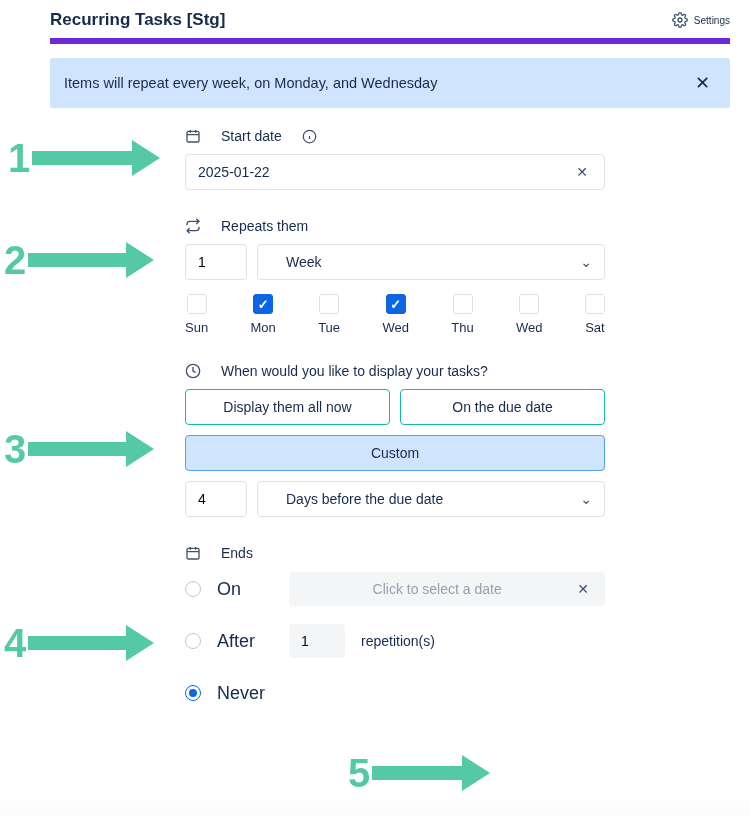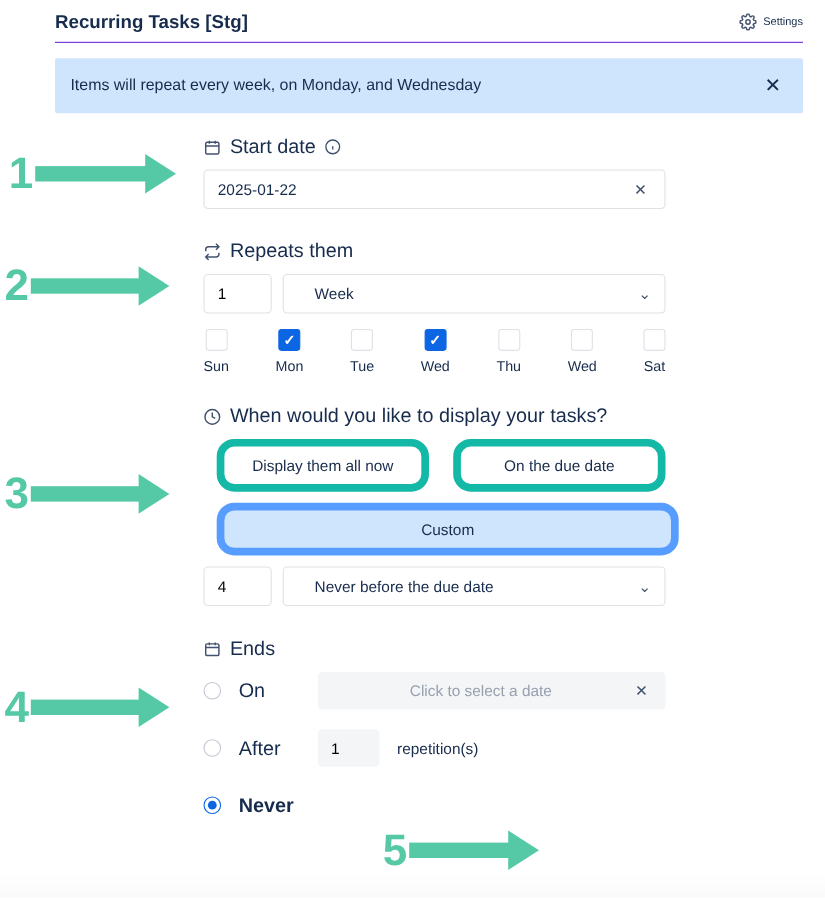--- a/index.html
+++ b/index.html
@@ -11,41 +11,41 @@
     background: #fff;
     width: 750px;
     height: 816px;
     position: relative;
   }
   .panel { padding: 0 20px 20px 50px; }
   .header {
     display: flex;
     align-items: center;
     padding: 10px 0 8px;
-    border-bottom: 1px solid #6d28d9;
+    border-bottom: 6px solid #6d28d9;
   }
   .header-title { font-size: 17px; font-weight: 600; flex: 1; }
   .settings-btn {
     display: flex; align-items: center; gap: 6px;
     font-size: 10px; color: #172b4d; cursor: pointer;
   }
   .banner {
     margin: 14px 0 20px;
     background: #cfe5fd;
     padding: 14px 14px;
     display: flex; align-items: center;
     border-radius: 2px;
   }
   .banner-text { flex: 1; font-size: 14.5px; }
   .banner-close { font-size: 18px; cursor: pointer; padding: 0 6px; }
   .form { margin-left: 135px; width: 420px; }
   .section { margin-bottom: 28px; }
   .sec-label {
-    display: flex; align-items: center; gap: 8px;
-    font-size: 18px; color: #172b4d; margin-bottom: 10px;
+    display: flex; align-items: center; gap: 20px;
+    font-size: 14px; color: #172b4d; margin-bottom: 10px;
   }
   .sec-label svg { flex-shrink: 0; }
   .input-row { display: flex; gap: 10px; }
   .text-input, .select, .num-input {
     border: 1px solid #dfe1e6;
     border-radius: 4px;
     padding: 9px 12px;
     font-size: 14px;
     background: #fff;
     font-family: inherit;
@@ -61,22 +61,22 @@
   .day { display:flex; flex-direction:column; align-items:center; gap:6px; font-size:13px;}
   .cb {
     width:20px; height:20px; border:1.5px solid #dfe1e6; border-radius:3px;
     display:flex; align-items:center; justify-content:center; cursor:pointer;
     background:#fff;
   }
   .cb.checked { background:#0c66e4; border-color:#0c66e4; }
   .cb.checked::after { content:"✓"; color:#fff; font-size:13px; font-weight:bold; line-height:1; }
   .btn-group { display:flex; gap:10px; margin-bottom:10px; }
   .opt-btn {
-    flex:1; border:7px solid #14b8a6; border-radius:16px; padding:9px 8px;
-    text-align:center; font-size:14px; cursor:pointer; background:#fff;margin-left:12px;
+    flex:1; border:1px solid #14b8a6; border-radius:4px; padding:9px 8px;
+    text-align:center; font-size:14px; cursor:pointer; background:#fff;
   }
   .opt-btn.full { width:100%; }
   .opt-btn.selected { background:#cfe5fd; border-color:#579dff; }
   .ends-row { display:flex; align-items:center; gap:16px; margin-bottom:16px; min-height:36px;}
   .radio {
     width:16px; height:16px; border:1.5px solid #c1c7d0; border-radius:50%;
     display:flex; align-items:center; justify-content:center; cursor:pointer; flex-shrink:0;
   }
   .radio.checked { border-color:#0c66e4; }
   .radio.checked::after { content:""; width:8px; height:8px; background:#0c66e4; border-radius:50%; }
@@ -205,21 +205,21 @@
         <span>When would you like to display your tasks?</span>
       </div>
       <div class="btn-group">
         <div class="opt-btn">Display them all now</div>
         <div class="opt-btn">On the due date</div>
       </div>
       <div class="opt-btn full selected" style="margin-bottom:10px;">Custom</div>
       <div class="input-row">
         <input class="num-input" value="4" style="">
         <div class="select">
-          <span>Never before the due date</span>
+          <span>Days before the due date</span>
           <span class="chev">⌄</span>
         </div>
       </div>
     </div>
 
     <div class="section" style="margin-bottom:14px;">
       <div class="sec-label">
         <svg width="16" height="16" viewBox="0 0 24 24" fill="none" stroke="#42526e" stroke-width="2">
             <rect x="3" y="5" width="18" height="16" rx="2"></rect>
             <path d="M16 3v4M8 3v4M3 10h18"></path>
@@ -235,21 +235,21 @@
         </div>
       </div>
       <div class="ends-row">
         <div class="radio"></div>
         <div class="ends-label">After</div>
         <input class="rep-input" value="1" style="">
         <span>repetition(s)</span>
       </div>
       <div class="ends-row">
         <div class="radio checked"></div>
-        <div class="ends-label" style="font-weight:700">Never</div>
+        <div class="ends-label" style="font-weight:400">Never</div>
       </div>
     </div>
 
   </div>
 </div>
 
 <div class="ann" style="left:8px; top:138px;">
   <div class="ann-num">1</div>
   <div class="arrow" style="width:130px;">
     <div class="shaft" style="width:102px;"></div>

